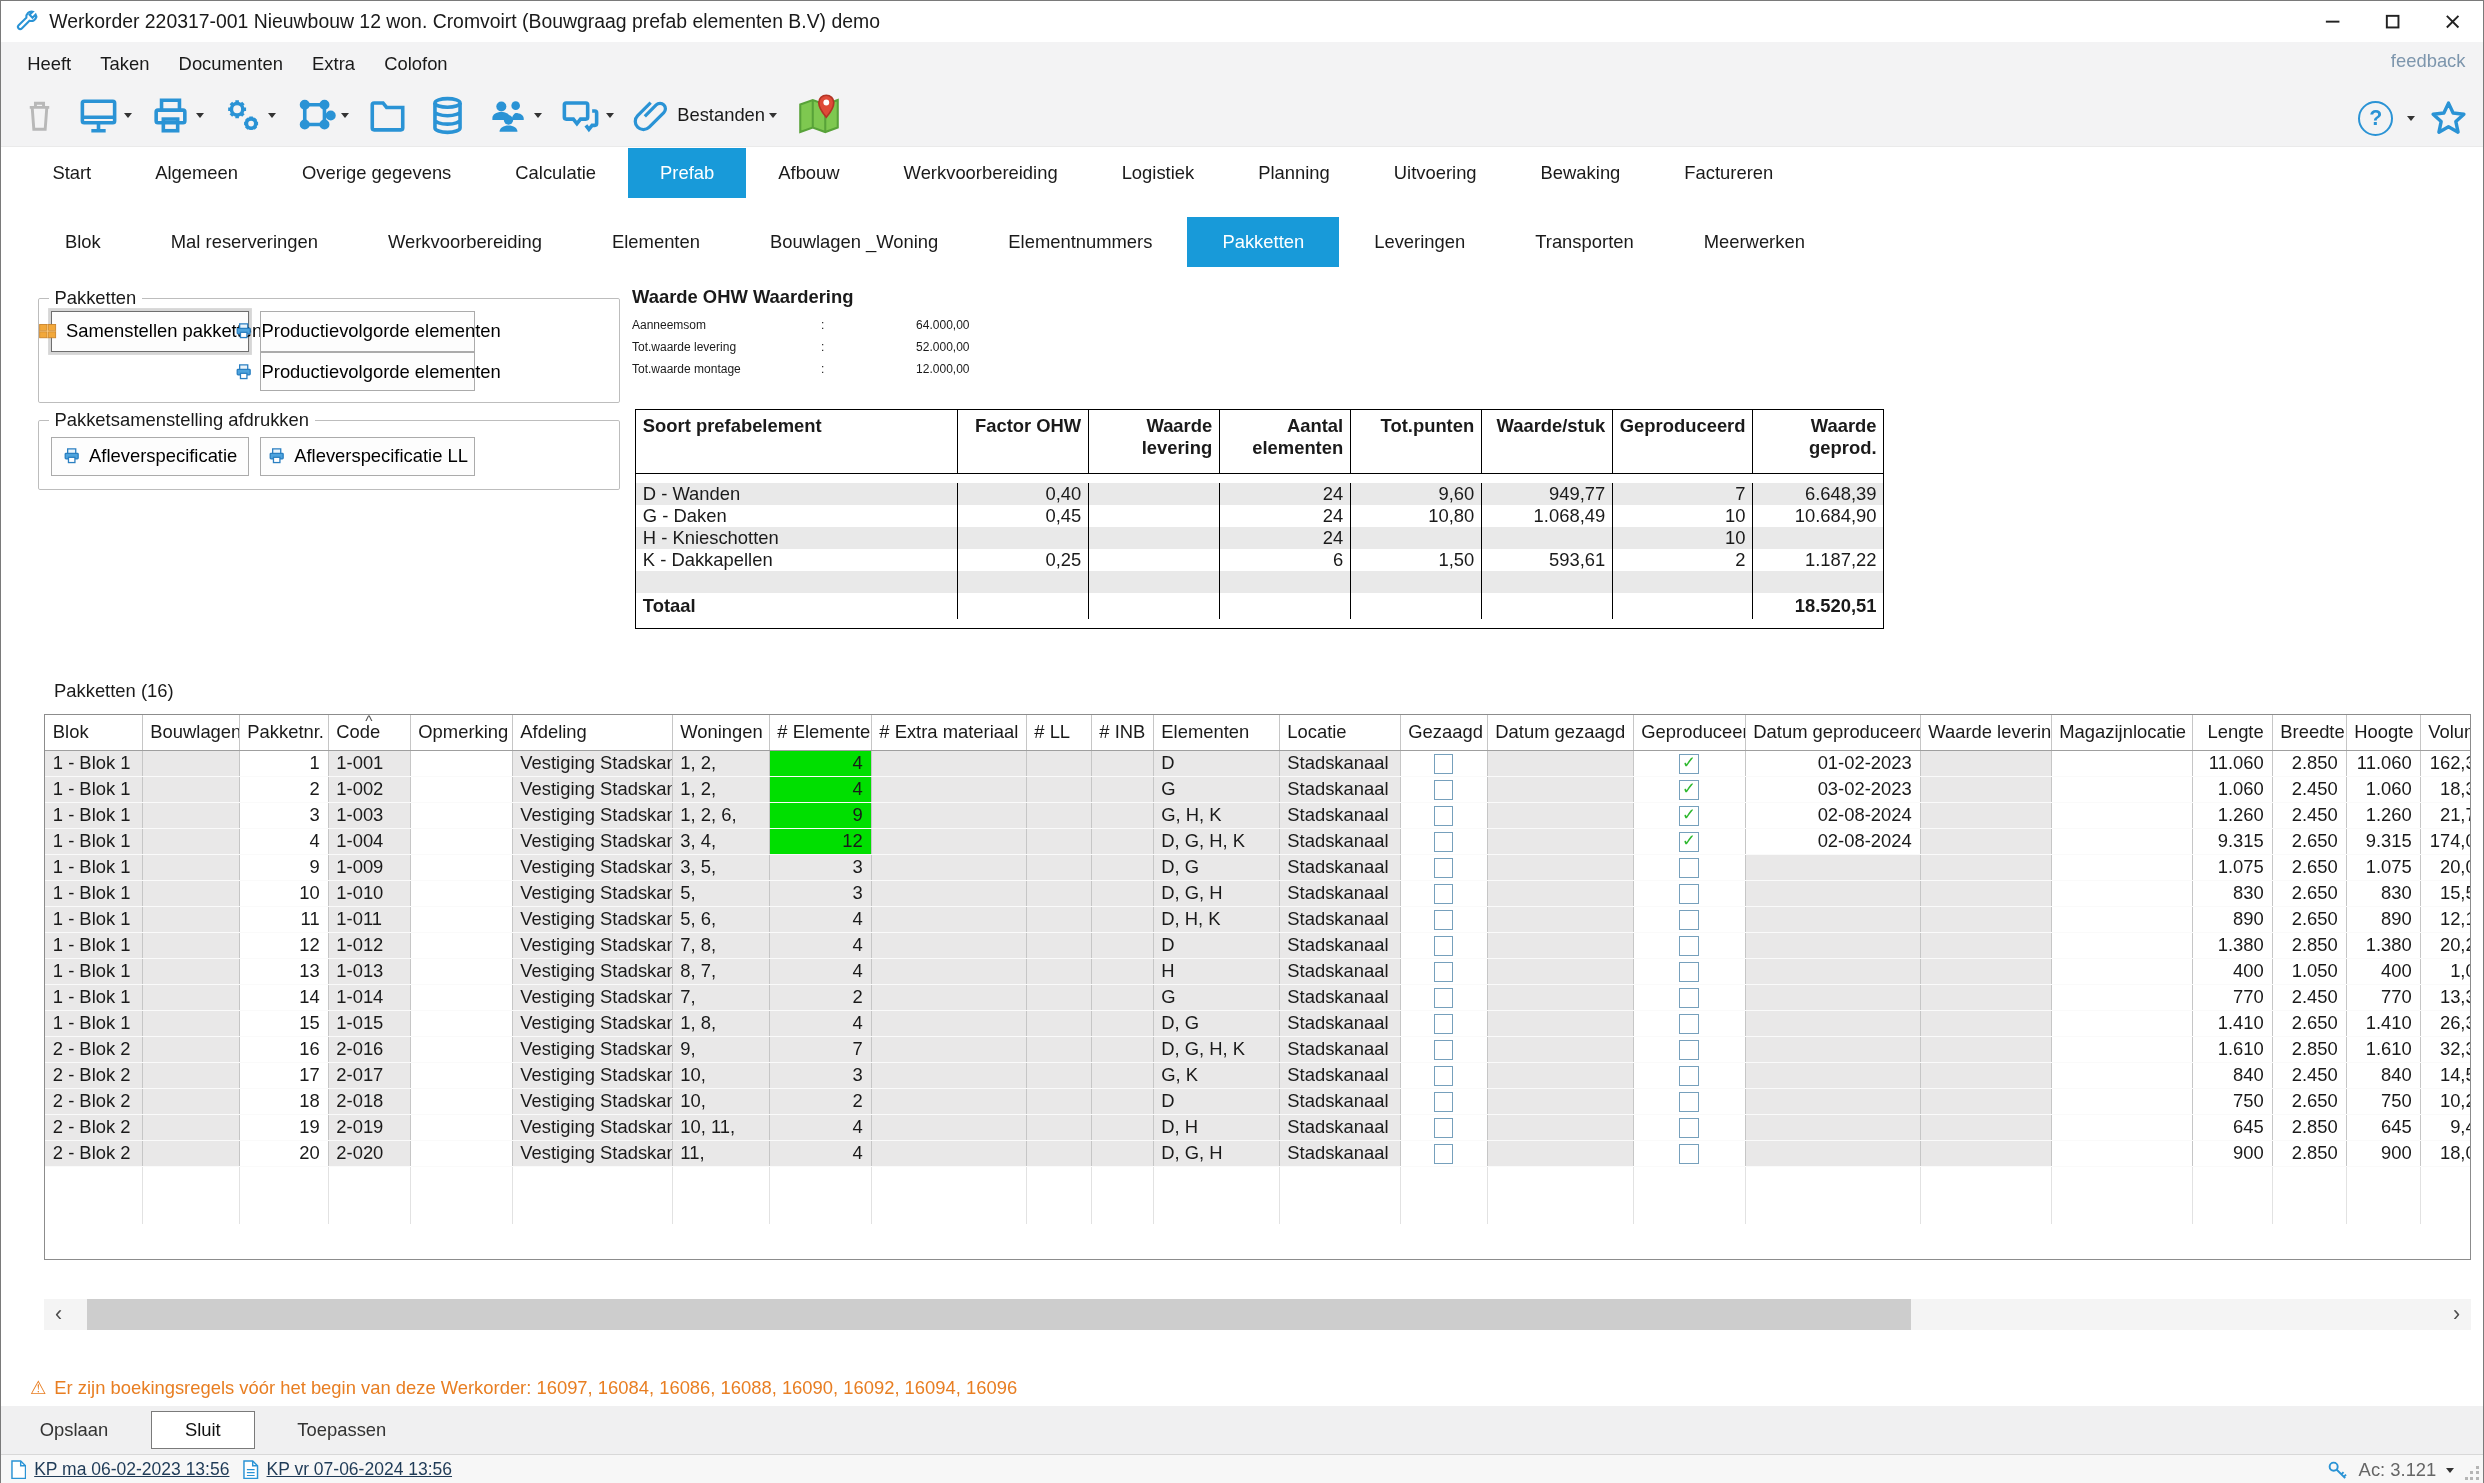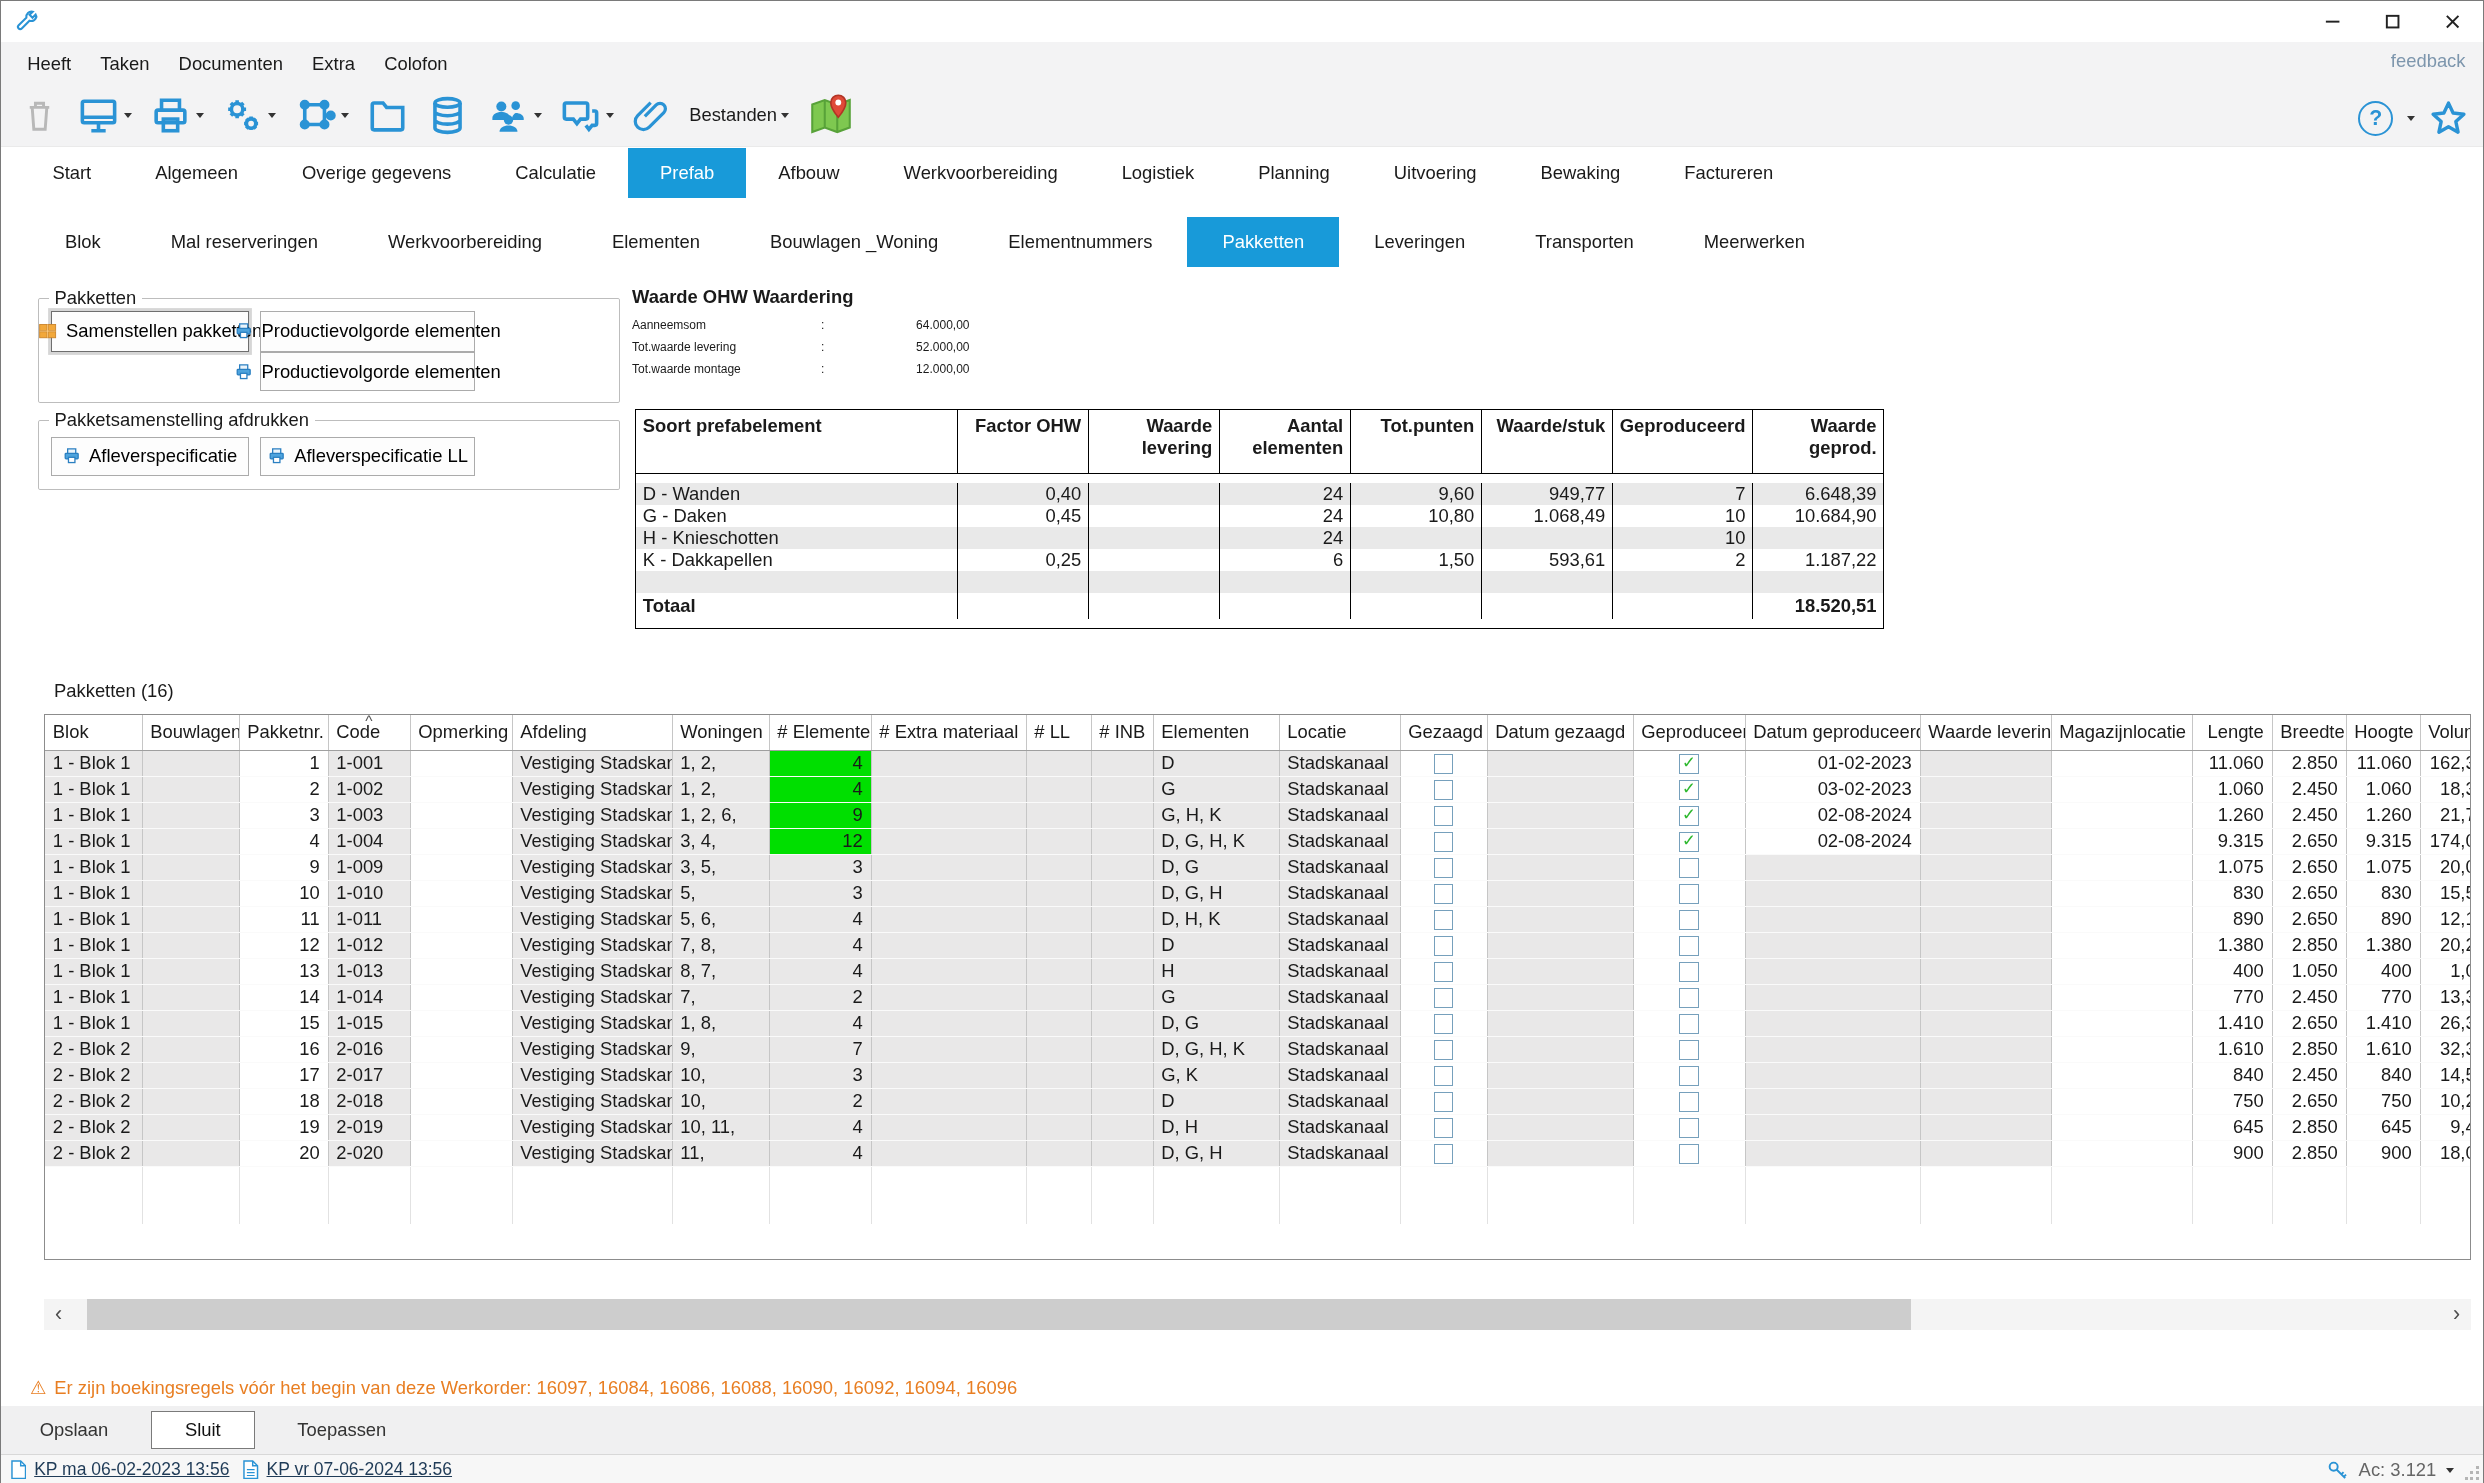--- a/index.html
+++ b/index.html
@@ -14,21 +14,21 @@
 
   
   .chrome{position:absolute;left:0;top:41px;width:100%;height:105px;background:#f3f3f4;border-bottom:1px solid #eaeaea}
   .menubar{display:flex;align-items:center;height:43px;padding-left:11.6px}
   .menu-item{padding:0 14.6px;font-size:18.4px;color:#1a1a1a}
   .feedback{position:absolute;right:17.5px;top:7.8px;color:#7d96ad;font-size:18.4px}
   .toolbar{display:flex;align-items:center;height:60px;padding-left:13.6px;gap:5.8px}
   .tbtn{display:flex;align-items:center;gap:3.9px;padding:1.9px 5.8px}
   .caret{width:0;height:0;border-left:4.9px solid transparent;border-right:4.9px solid transparent;border-top:5.8px solid #333;display:inline-block}
   .tool-right{position:absolute;right:13.6px;top:56px;display:flex;align-items:center;gap:13.6px}
-  .bestanden-label{font-size:18.4px;color:#1a1a1a;margin-left:15px}
+  .bestanden-label{font-size:18.4px;color:#1a1a1a;margin-left:3px}
 
   
   .tabs{position:absolute;left:19.4px;display:flex}
   .tabs.row1{top:147px}
   .tabs.row2{top:216px;left:29px}
   .tab{height:50px;display:flex;align-items:center;justify-content:center;padding:0 32px;font-size:18.4px;white-space:nowrap}
   .tabs.row2 .tab{padding:0 35px}
   .tab.active{background:#189ad9;color:#fff}
 
   
@@ -95,20 +95,21 @@
 </style>
 </head>
 <body>
 
 <div class="titlebar">
   <span>
     <svg width="25" height="25" viewBox="0 0 24 24" fill="none" stroke="#2a93d5" stroke-width="2">
         <path d="M20.5 6.5a5 5 0 01-6.6 4.8L6.5 18.7a2.1 2.1 0 11-3-3l7.4-7.4A5 5 0 0117 2.6l-3 3 2.8 2.8 3-3c.4.9.7 2 .7 3.1z"></path>
       </svg>
   </span>
+  <span class="title">Werkorder 220317-001 Nieuwbouw 12 won. Cromvoirt (Bouwgraag prefab elementen B.V) demo</span>
   <div class="win-controls">
     <div class="wc">
         <svg width="21.3" height="21.3" viewBox="0 0 22 22">
           <line x1="4" y1="11" x2="18" y2="11" stroke="#222" stroke-width="2"></line>
         </svg>
       </div>
     <div class="wc">
         <svg width="21.3" height="21.3" viewBox="0 0 22 22">
           <rect x="5" y="5" width="12" height="12" fill="none" stroke="#222" stroke-width="2"></rect>
         </svg>

